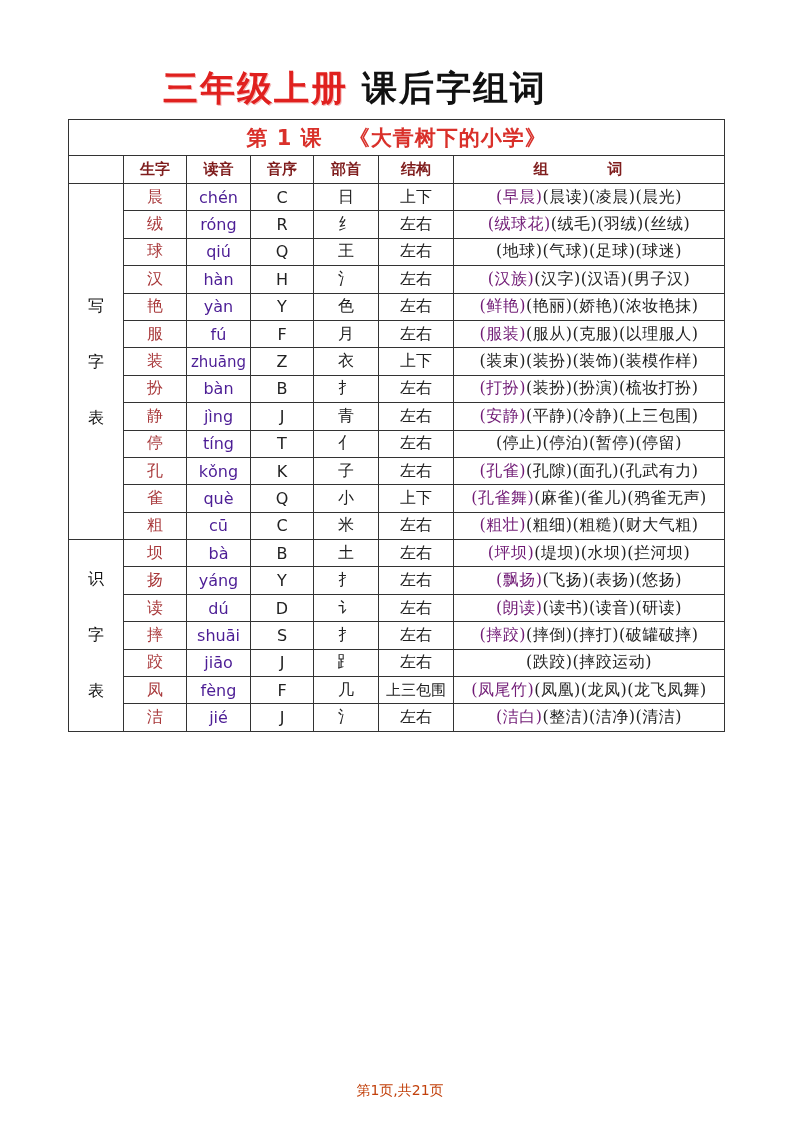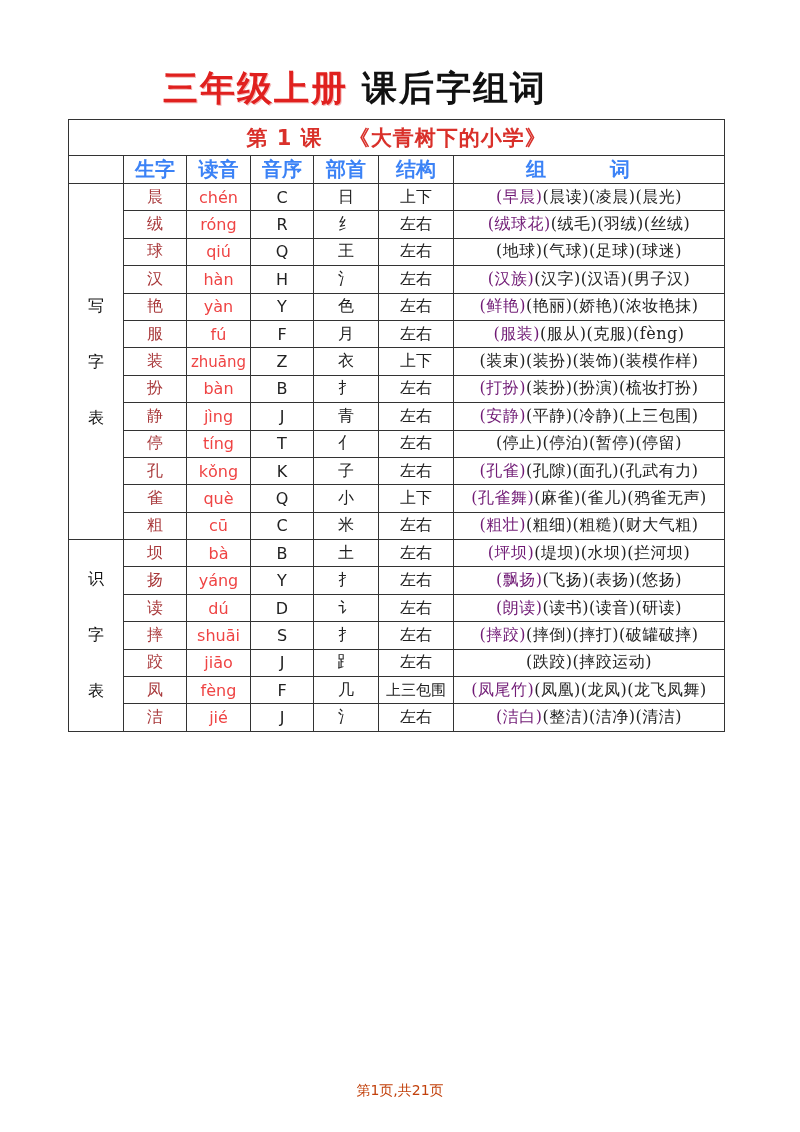--- a/index.html
+++ b/index.html
@@ -24,31 +24,31 @@
     border: 1.5px solid #333333; padding: 0; text-align: center; vertical-align: middle;
     overflow: hidden; white-space: nowrap;
   }
   tr.lesson-row td { height: 35px; }
   .lesson-title {
     color: #d9302a; font-weight: bold; font-size: 21px; letter-spacing: 1px;
     font-family: "DejaVu Sans", "Liberation Sans", sans-serif;
   }
   .lesson-title .num { margin-right: 26px; }
   tr.head-row th {
-    height: 27px; font-size: 20px; font-weight: bold; color: #3b82f6;
+    height: 27px; font-size: 15px; font-weight: bold; color: #7f1d1d;
     font-family: Liberation Mono, monospace;
   }
   tr.head-row th.zuci span { letter-spacing: 22px; text-align: right; }
   tr.data-row td { height: 26.4px; font-size: 16px; }
   td.section {
     font-size: 26px; line-height: 56px; color: #111; writing-mode: horizontal-tb;
   }
   td.section .v { display: block; }
   td.char { color: #a8383a; font-size: 18px; }
-  td.pinyin { font-family: "DejaVu Sans", "Liberation Sans", sans-serif; font-size: 17px; color: #ef4444; }
+  td.pinyin { font-family: "DejaVu Sans", "Liberation Sans", sans-serif; font-size: 17px; color: #4c1d95; }
   td.pinyin.small { font-size: 15px; }
   td.order { font-family: "DejaVu Sans", "Liberation Sans", sans-serif; font-size: 17px; color: #222; }
   td.radical { font-size: 16px; color: #222; }
   td.struct { font-size: 15px; color: #222; }
   td.struct.small { font-size: 15px; }
   td.words-cell { font-size: 15px; color: #222; letter-spacing: 0.5px; }
   td.words-cell .hl { color: #701a75; }
 
   .footer {
     position: absolute; left: 0; top: 1082px; width: 800px; text-align: center;
@@ -131,21 +131,21 @@
         <td class="radical">色</td>
         <td class="struct">左右</td>
         <td class="words-cell"><span class="hl">(鲜艳)</span><span>(艳丽)(娇艳)(浓妆艳抹)</span></td>
       </tr>
       <tr class="data-row">
         <td class="char">服</td>
         <td class="pinyin">fú</td>
         <td class="order">F</td>
         <td class="radical">月</td>
         <td class="struct">左右</td>
-        <td class="words-cell"><span class="hl">(服装)</span><span>(服从)(克服)(fèng)</span></td>
+        <td class="words-cell"><span class="hl">(服装)</span><span>(服从)(克服)(以理服人)</span></td>
       </tr>
       <tr class="data-row">
         <td class="char">装</td>
         <td class="pinyin small">zhuāng</td>
         <td class="order">Z</td>
         <td class="radical">衣</td>
         <td class="struct">上下</td>
         <td class="words-cell"><span class="hl"></span><span>(装束)(装扮)(装饰)(装模作样)</span></td>
       </tr>
       <tr class="data-row">

